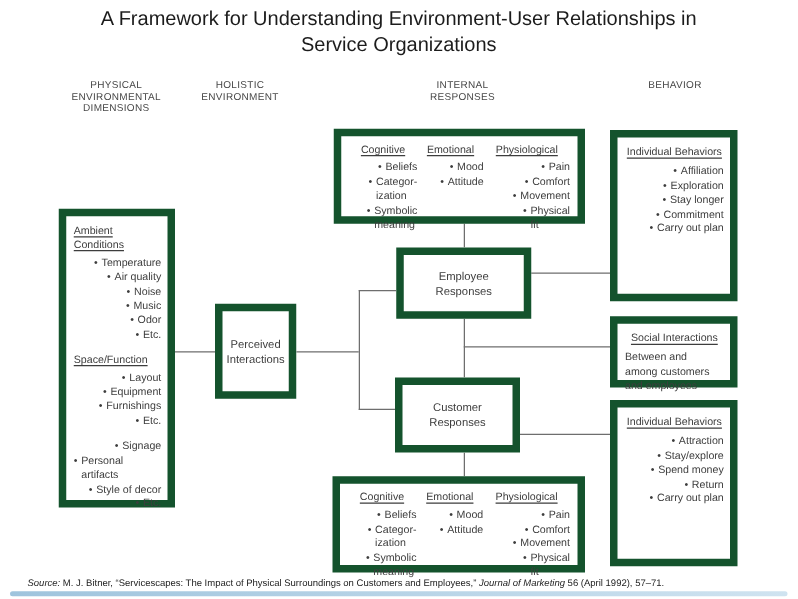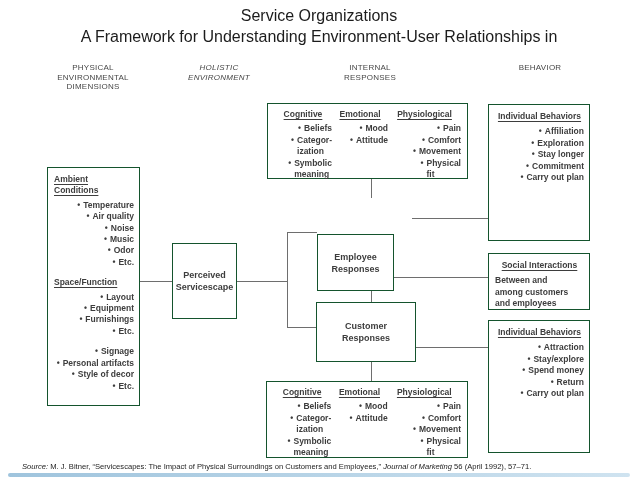--- a/index.html
+++ b/index.html
@@ -14,22 +14,22 @@
     font-size:16px;line-height:21px;color:#1c1c1c;
   }
   
   .col-header{
     position:absolute;top:63px;transform:translateX(-50%);
     font-size:8px;line-height:9.5px;letter-spacing:.25px;text-align:center;
     color:#474747;white-space:pre-line;
   }
   
   .box{
-    position:absolute;border:1px solid #14532d;background:#fff;
-    box-sizing:border-box;font-size:8.5px;line-height:11.4px;color:#3d3d3d;font-weight:bold;
+    position:absolute;border:6px solid #14532d;background:#fff;
+    box-sizing:border-box;font-size:8.5px;line-height:11.4px;color:#3d3d3d;
   }
   .center-label{display:flex;align-items:center;justify-content:center;text-align:center;font-size:9px;line-height:12px;}
   .u{ text-decoration:underline; text-underline-offset:2px; }
   .section{margin-bottom:9px;}
   .section-heading{margin-bottom:3px;}
   .li{display:flex;justify-content:flex-end;}
   .li::before{content:"\2022";margin-right:3px;flex:0 0 auto;}
   .li .txt{white-space:pre-line;}
   
   .ir{display:flex;padding:5px 6px 0 6px;}
@@ -56,28 +56,28 @@
     position:absolute;left:8px;top:473px;width:622px;height:4px;border-radius:2px;
     background:linear-gradient(90deg,#9fc4dd,#cfe3f0);
   }
 </style>
 </head>
 <body>
 
 <div id="canvas">
 
   <div id="title">
+    <div>A Framework for Understanding Environment-User Relationships in</div>
     <div>Service Organizations</div>
-    <div>A Framework for Understanding Environment-User Relationships in</div>
   </div>
 
   <div class="col-header" style="left:93px;">PHYSICAL
 ENVIRONMENTAL
 DIMENSIONS</div>
-  <div class="col-header" style="left:219px;font-style:italic;">HOLISTIC
+  <div class="col-header" style="left:192px;">HOLISTIC
 ENVIRONMENT</div>
   <div class="col-header" style="left:370px;">INTERNAL
 RESPONSES</div>
   <div class="col-header" style="left:540px;text-align:center;">BEHAVIOR</div>
 
   <div class="hline" style="left:140px;top:281px;width:32px;"></div>
   <div class="hline" style="left:237px;top:281px;width:50px;"></div>
   <div class="vline" style="left:287px;top:232px;height:96px;"></div>
   <div class="hline" style="left:287px;top:232px;width:30px;"></div>
   <div class="hline" style="left:287px;top:327px;width:29px;"></div>
@@ -135,21 +135,21 @@
       <div class="li">
           <span class="txt">Style of decor</span>
         </div>
       <div class="li">
           <span class="txt">Etc.</span>
         </div>
     </div>
   </div>
 
   <div class="box center-label pre" style="left:172px;top:243px;width:65px;height:76px;">Perceived
-Servicescape</div>
+Interactions</div>
 
   <div class="box ir" style="left:267px;top:103px;width:201px;height:76px;">
     <div class="col c0">
       <div class="col-heading"><span class="u">Cognitive</span></div>
       <div class="li">
           <span class="txt">Beliefs</span>
         </div>
       <div class="li">
           <span class="txt">Categor-
 ization</span>
@@ -179,21 +179,21 @@
       <div class="li">
           <span class="txt">Movement</span>
         </div>
       <div class="li">
           <span class="txt">Physical
 fit</span>
         </div>
     </div>
   </div>
 
-  <div class="box center-label pre" style="left:317px;top:198px;width:77px;height:57px;margin-top:36px;">Employee
+  <div class="box center-label pre" style="left:317px;top:198px;width:108px;height:57px;">Employee
 Responses</div>
   <div class="box center-label pre" style="left:316px;top:302px;width:100px;height:60px;">Customer
 Responses</div>
 
   <div class="box ir" style="left:266px;top:381px;width:202px;height:77px;">
     <div class="col c0">
       <div class="col-heading"><span class="u">Cognitive</span></div>
       <div class="li">
           <span class="txt">Beliefs</span>
         </div>

